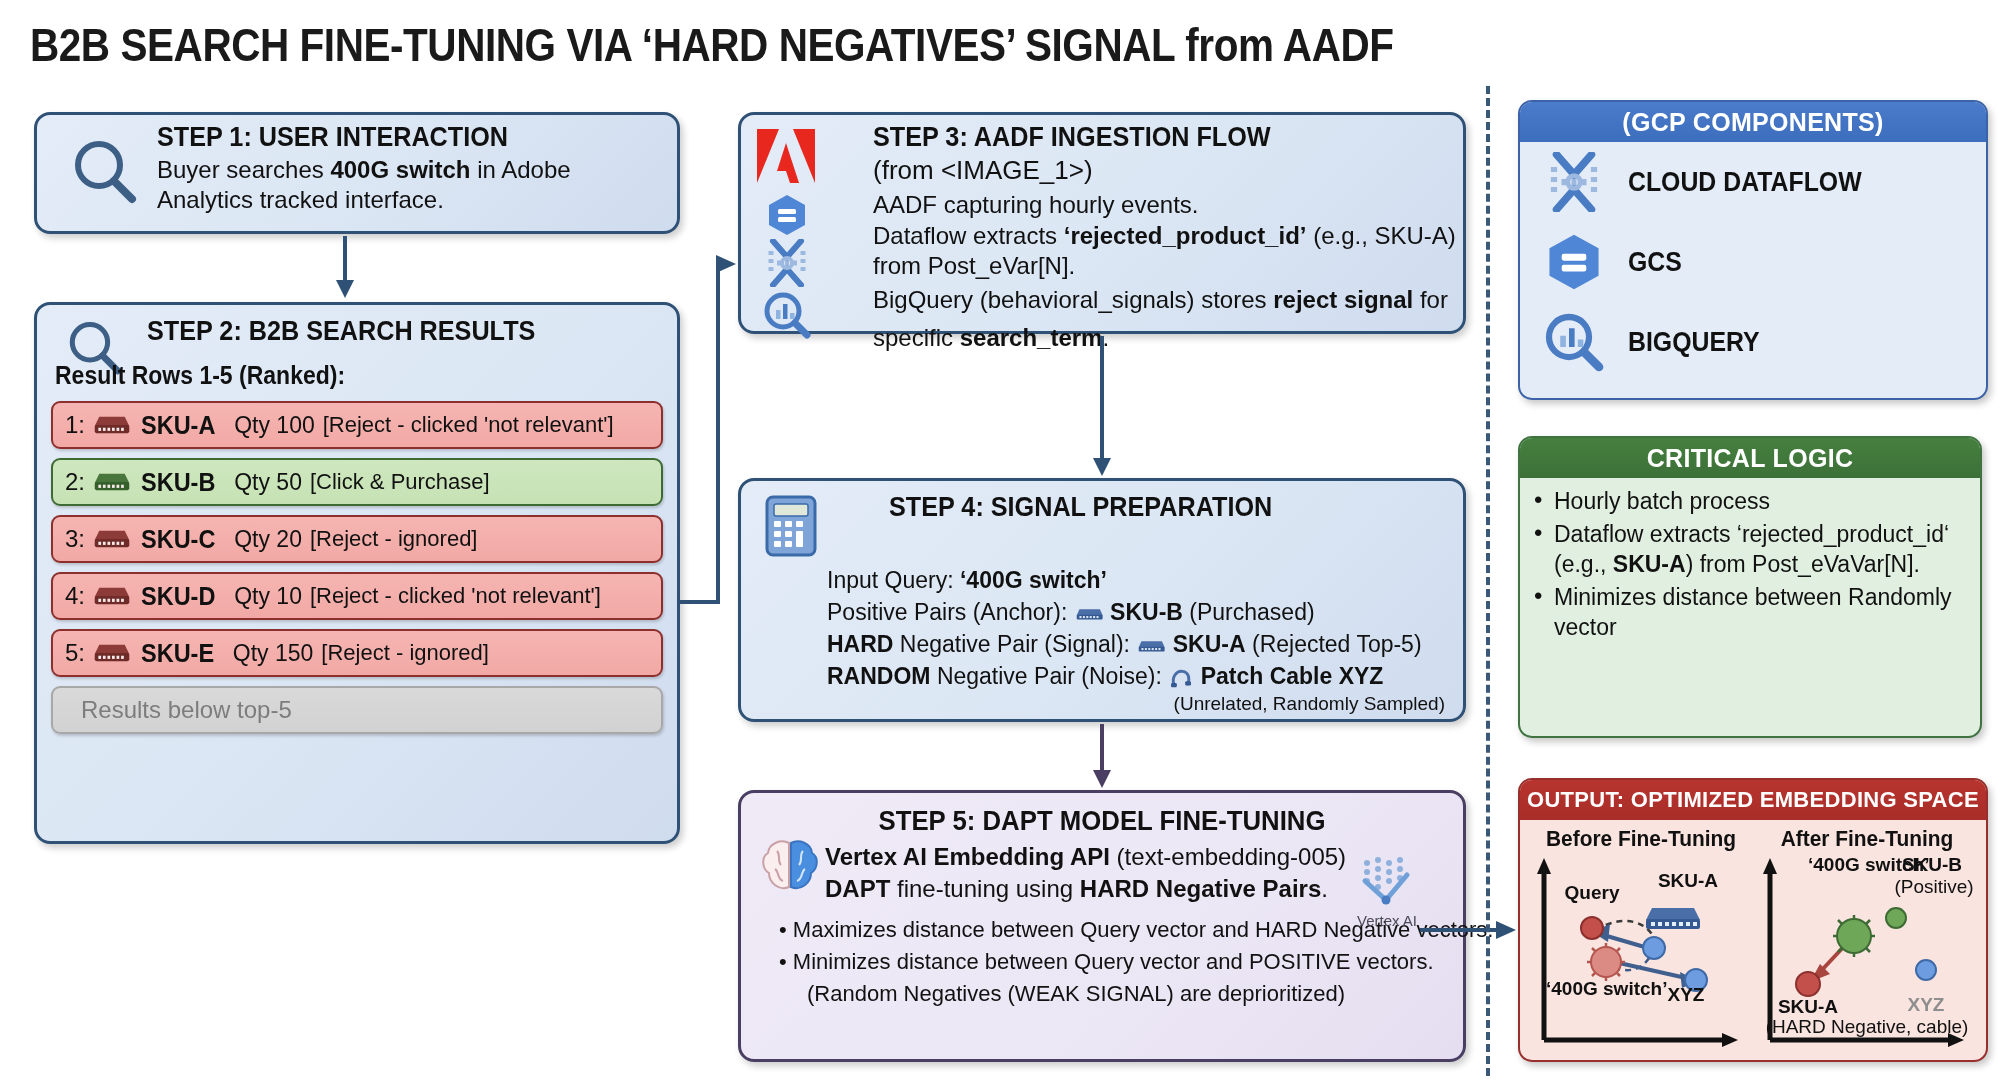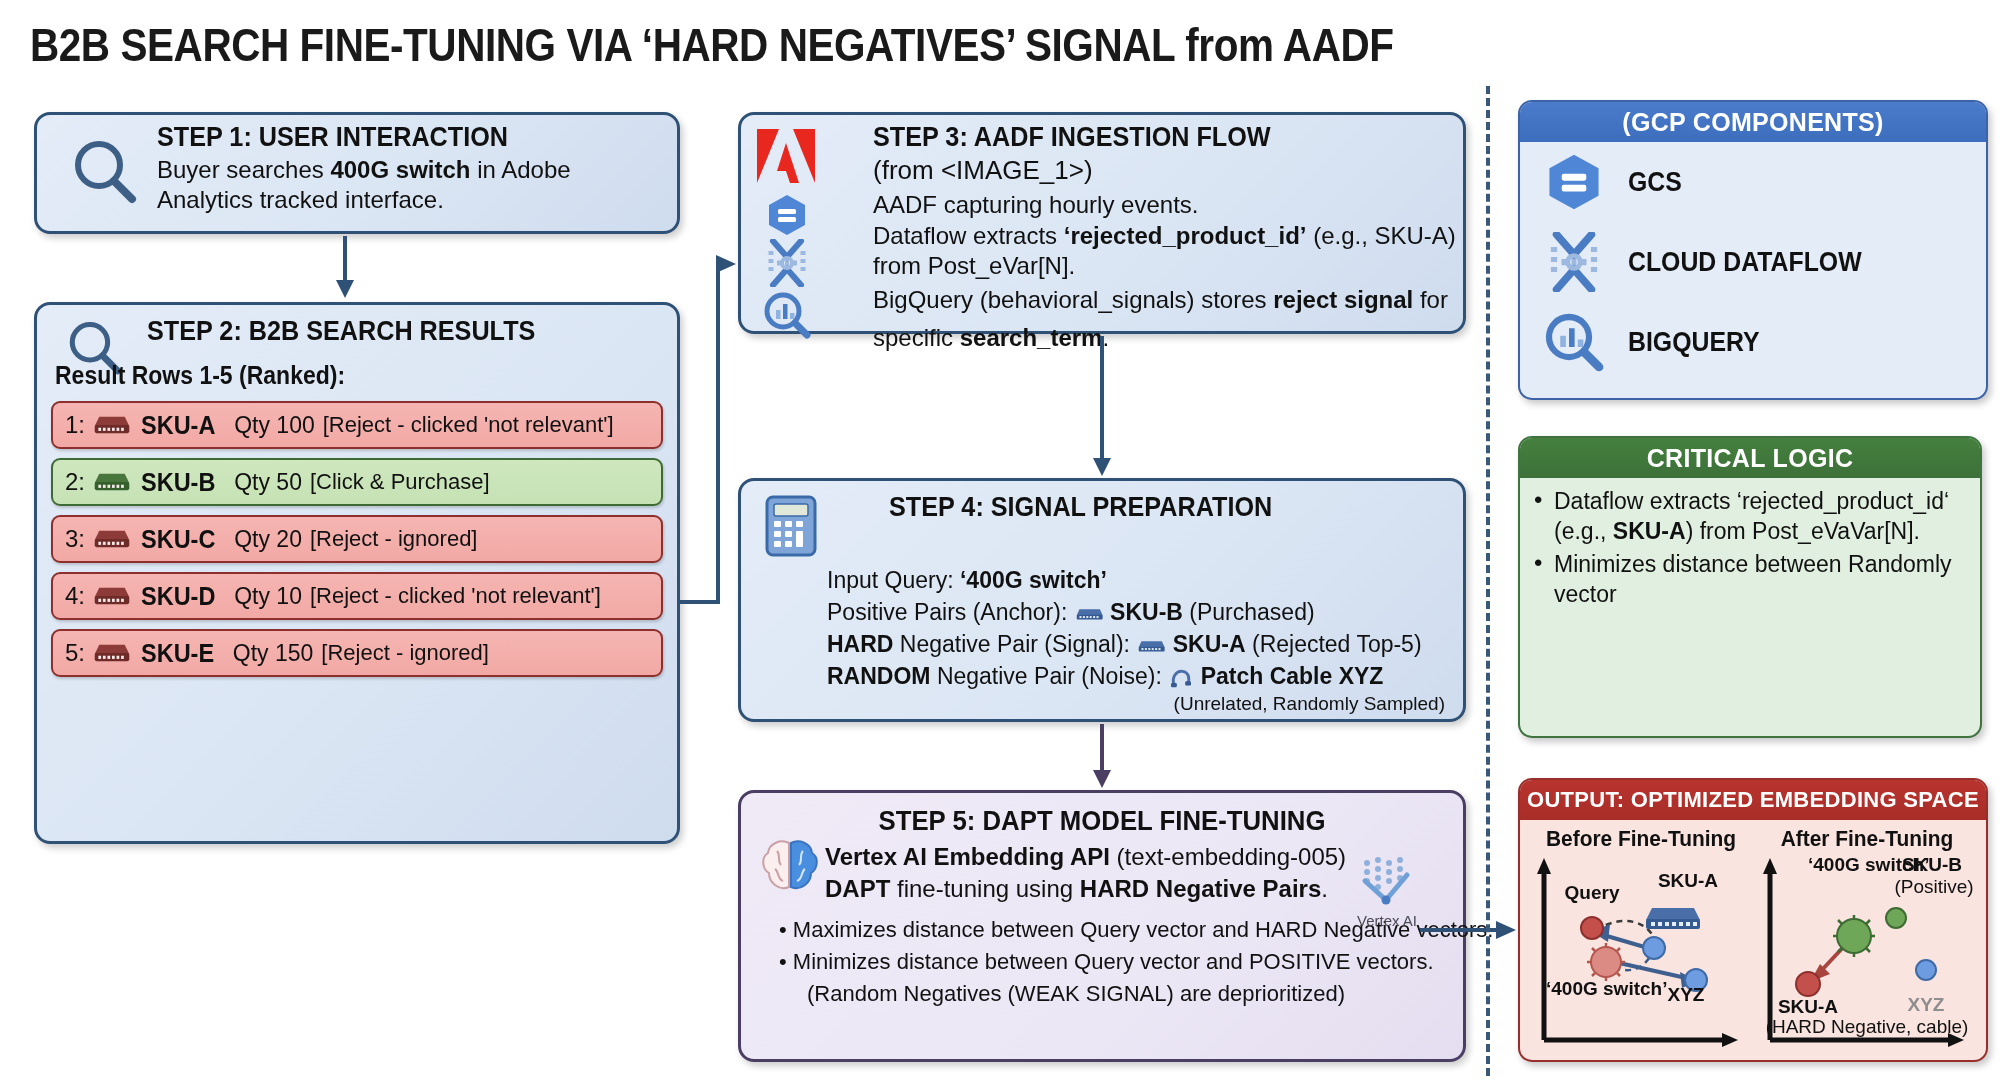--- a/index.html
+++ b/index.html
@@ -202,20 +202,23 @@
             <rect x="12" y="14" width="3" height="3.5"></rect>
             <rect x="17" y="14" width="3" height="3.5"></rect>
             <rect x="22" y="14" width="3" height="3.5"></rect>
             <rect x="27" y="14" width="3" height="3.5"></rect>
             <rect x="32" y="14" width="3" height="3.5"></rect>
           </g>
         </svg>
         <span class="sku">SKU-E</span>
         <span class="qty">Qty 150</span>
         <span class="st">[Reject - ignored]</span>
+      </div>
+      <div class="row dim">
+        <span class="dimtxt">Results below top-5</span>
       </div>
     </div>
 </div>
 
 <svg class="abs" style="left:676px;top:250px" width="70" height="360">
   <path d="M4 352 L42 352 L42 14" fill="none" stroke="#2e5175" stroke-width="4"></path>
   <polygon points="60,14 40,5 40,23" fill="#2e5175"></polygon>
   <line x1="42" y1="14" x2="56" y2="14" stroke="#2e5175" stroke-width="4"></line>
 </svg>
 
@@ -356,53 +359,54 @@
 <svg class="abs" style="left:1420px;top:918px" width="100" height="24">
   <line x1="0" y1="12" x2="80" y2="12" stroke="#2e5175" stroke-width="4"></line>
   <polygon points="96,12 76,3 76,21" fill="#2e5175"></polygon>
 </svg>
 
 <div class="abs" id="divider"></div>
 
 <div class="abs panel" id="gcp">
   <div class="phd">(GCP COMPONENTS)</div>
   <div class="gcprow">
-    <svg width="60" height="60" viewBox="0 0 44 44">
-      <polygon points="22,2 40,12 40,32 22,42 4,32 4,12" fill="#5086d6"></polygon>
-      <rect x="13" y="16" width="18" height="5" rx="1.5" fill="#fff"></rect>
-      <rect x="13" y="24" width="18" height="5" rx="1.5" fill="#fff"></rect>
-    </svg>
-    <span>GCS</span>
-  </div>
-  <div class="gcprow">
     <svg width="60" height="60" viewBox="0 0 44 48">
       <path d="M8 2 L22 18 L36 2" stroke="#4a7cc4" stroke-width="6" fill="none" stroke-linecap="round"></path>
       <path d="M8 46 L22 30 L36 46" stroke="#4a7cc4" stroke-width="6" fill="none" stroke-linecap="round"></path>
       <path d="M6 12 L6 36" stroke="#9db9e0" stroke-width="5" stroke-dasharray="4 4"></path>
       <path d="M38 12 L38 36" stroke="#9db9e0" stroke-width="5" stroke-dasharray="4 4"></path>
       <path d="M12 24 L32 24" stroke="#9db9e0" stroke-width="5" stroke-dasharray="4 4"></path>
       <circle cx="22" cy="24" r="5" fill="none" stroke="#9db9e0" stroke-width="4"></circle>
     </svg>
     <span>CLOUD DATAFLOW</span>
   </div>
   <div class="gcprow">
+    <svg width="60" height="60" viewBox="0 0 44 44">
+      <polygon points="22,2 40,12 40,32 22,42 4,32 4,12" fill="#5086d6"></polygon>
+      <rect x="13" y="16" width="18" height="5" rx="1.5" fill="#fff"></rect>
+      <rect x="13" y="24" width="18" height="5" rx="1.5" fill="#fff"></rect>
+    </svg>
+    <span>GCS</span>
+  </div>
+  <div class="gcprow">
     <svg width="60" height="60" viewBox="0 0 48 48">
       <circle cx="20" cy="20" r="16" fill="none" stroke="#4a7cc4" stroke-width="5"></circle>
       <line x1="32" y1="32" x2="44" y2="44" stroke="#4a7cc4" stroke-width="7" stroke-linecap="round"></line>
       <rect x="13" y="19" width="4.5" height="9" fill="#8fb3e0"></rect>
       <rect x="20" y="13" width="4.5" height="15" fill="#4a7cc4"></rect>
       <rect x="27" y="22" width="4.5" height="6" fill="#8fb3e0"></rect>
     </svg>
     <span>BIGQUERY</span>
   </div>
 </div>
 
 <div class="abs panel" id="crit">
   <div class="phd">CRITICAL LOGIC</div>
   <ul>
+    <li>Hourly batch process</li>
     <li>Dataflow extracts ‘rejected_product_id‘ (e.g., <b>SKU-A</b>) from Post_eVaVar[N].</li>
     <li>Minimizes distance between Randomly vector</li>
   </ul>
 </div>
 
 <div class="abs panel" id="out">
   <div class="phd">OUTPUT: OPTIMIZED EMBEDDING SPACE</div>
 
   <div class="plot" style="left:10px">
     <div class="ptitle">Before Fine-Tuning</div>

